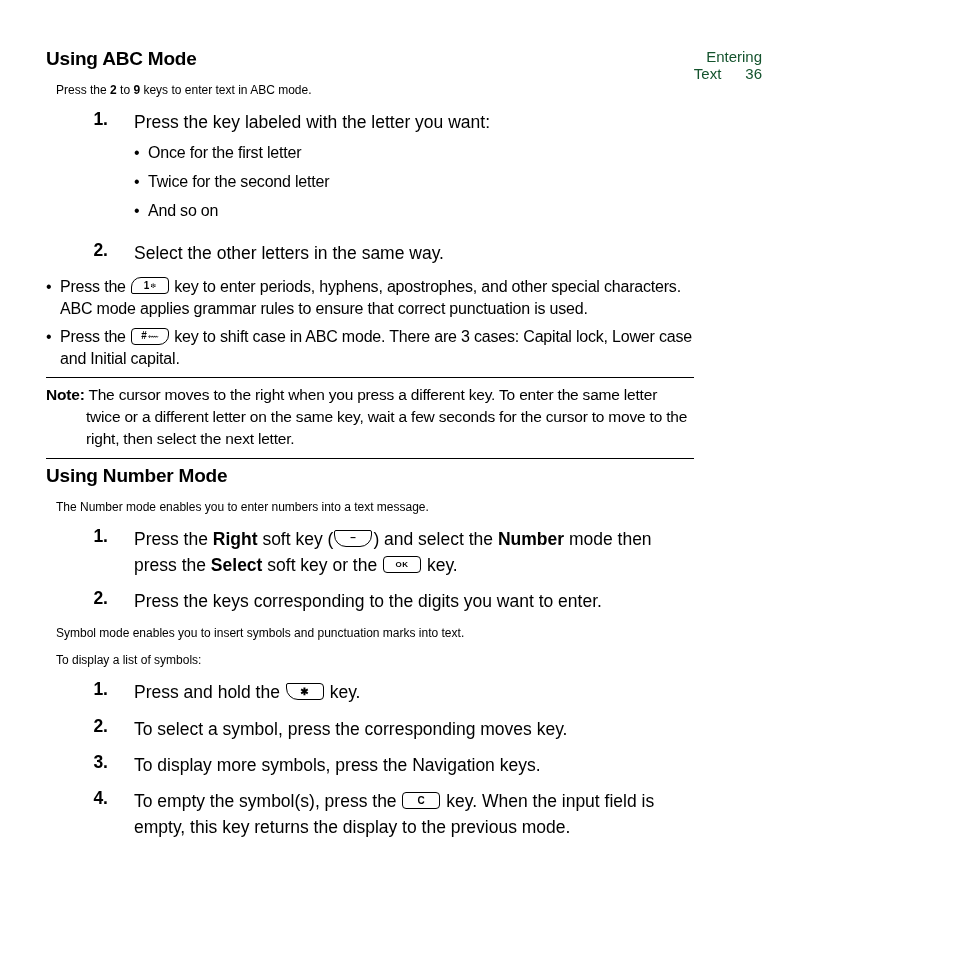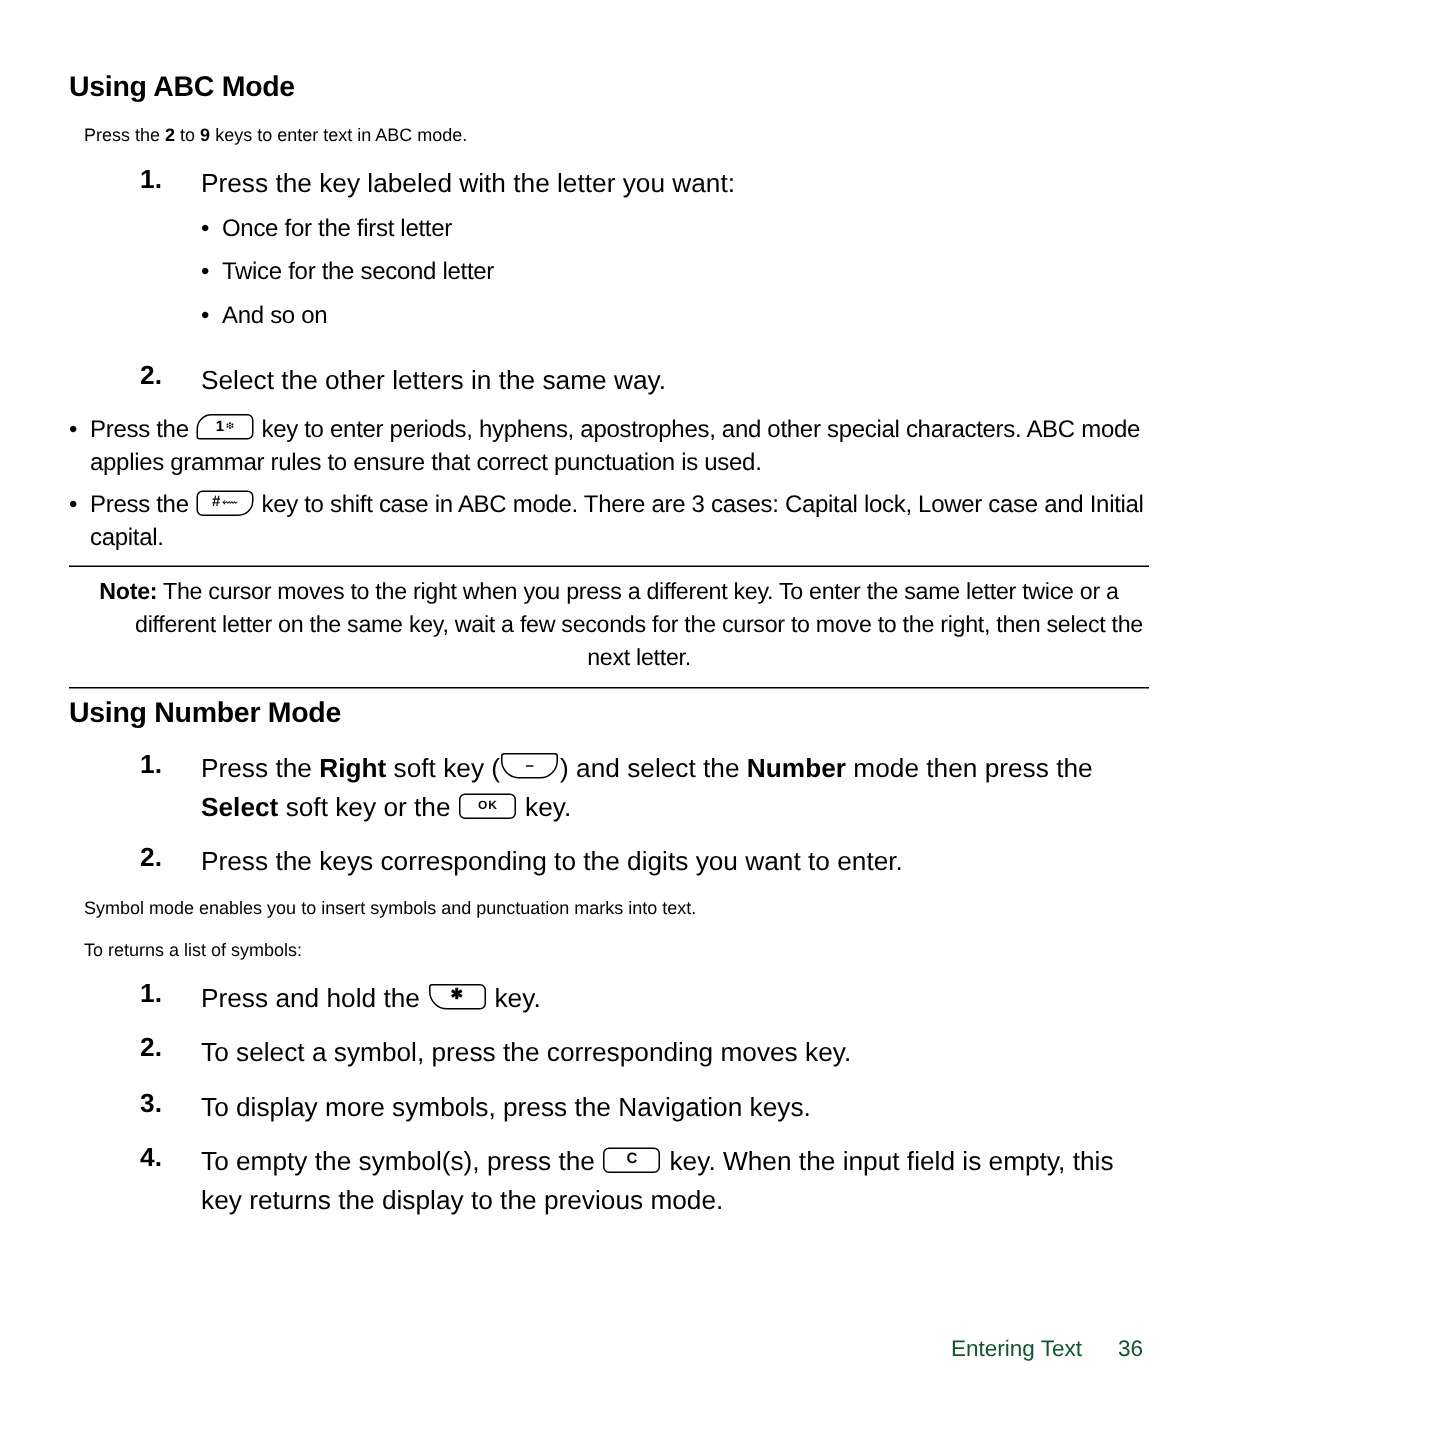--- a/index.html
+++ b/index.html
@@ -6,23 +6,22 @@
     margin: 0;
     padding: 0;
     background: #fff;
     color: #000;
     font-family: Arial, Helvetica, sans-serif;
   }
   .page {
     width: 812px;
     height: 954px;
     box-sizing: border-box;
-    padding: 48px 46px 46px 46px;
+    padding: 48px 46px 26px 46px;
     display: flex;
-    flex-direction: column;
     position: relative;
   }
   .content {
     flex: 1 1 auto;
   }
   h3.section {
     font-family: Arial, Helvetica, sans-serif;
     font-weight: 900;
     font-size: 19px;
     margin: 0 0 12px 0;
@@ -161,21 +160,20 @@
     font-stretch: condensed;
     letter-spacing: -0.2px;
   }
   .note .note-label {
     font-weight: bold;
   }
   .note-indent {
     display: block;
     padding-left: 40px;
     text-indent: -40px;
-    text-align: center;
   }
   .footer {
     text-align: right;
     font-size: 15px;
     color: #14532d;
     padding-right: 4px;
   }
   .footer .ftitle {
     font-family: "Arial Narrow", Arial, sans-serif;
     font-stretch: condensed;
@@ -248,36 +246,37 @@
 
     <hr class="hr">
     <div class="note">
       <span class="note-indent">
         <span class="note-label">Note:</span><span> The cursor moves to the right when you press a different key. To enter the same letter twice or a different letter on the same key, wait a few seconds for the cursor to move to the right, then select the next letter.</span>
       </span>
     </div>
     <hr class="hr">
 
     <h3 class="section gap-top-med">Using Number Mode</h3>
+    <p class="body">The Number mode enables you to enter numbers into a text message.</p>
 
     <ol class="numlist">
       <li>
         <span class="num">1.</span>
         <span class="txt">
           <span>Press the </span><span class="bold">Right</span><span> soft key (</span><span class="key-icon soft-right">–</span><span>) and select the </span><span class="bold">Number</span><span> mode then press the </span><span class="bold">Select</span><span> soft key or the  </span><span class="key-icon" style="font-size:8px;">OK</span><span> key.</span>
         </span>
       </li>
       <li>
         <span class="num">2.</span>
         <span class="txt">Press the keys corresponding to the digits you want to enter.</span>
       </li>
     </ol>
 
     <p class="body">Symbol mode enables you to insert symbols and punctuation marks into text.</p>
-    <p class="body">To returns a list of symbols:</p>
+    <p class="body">To display a list of symbols:</p>
 
     <ol class="numlist">
       <li>
         <span class="num">1.</span>
         <span class="txt">
           <span>Press and hold the </span><span class="key-icon asterisk">✱</span><span> key.</span>
         </span>
       </li>
       <li>
         <span class="num">2.</span>

